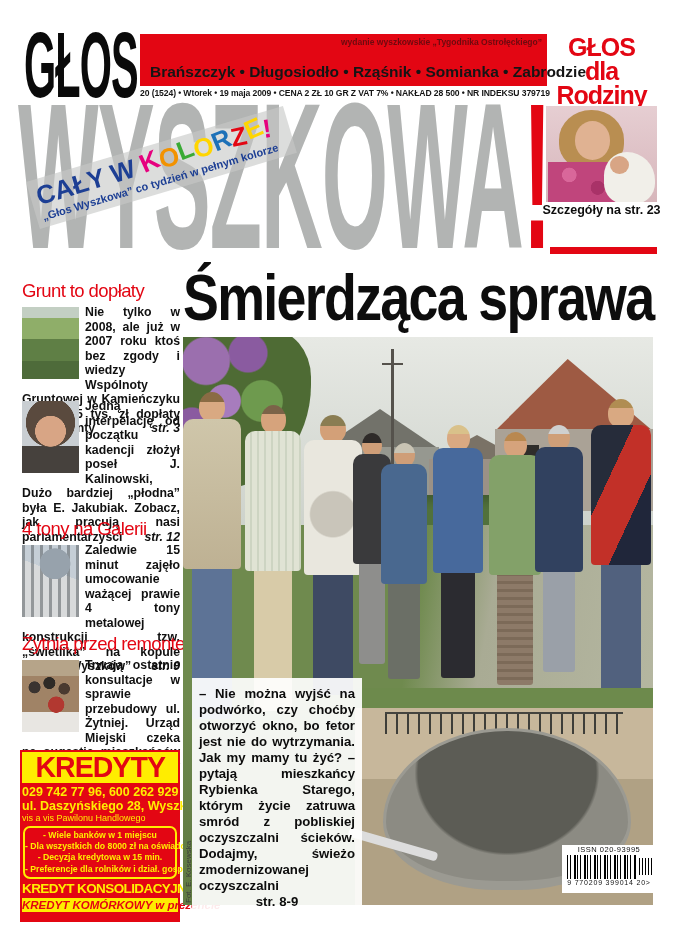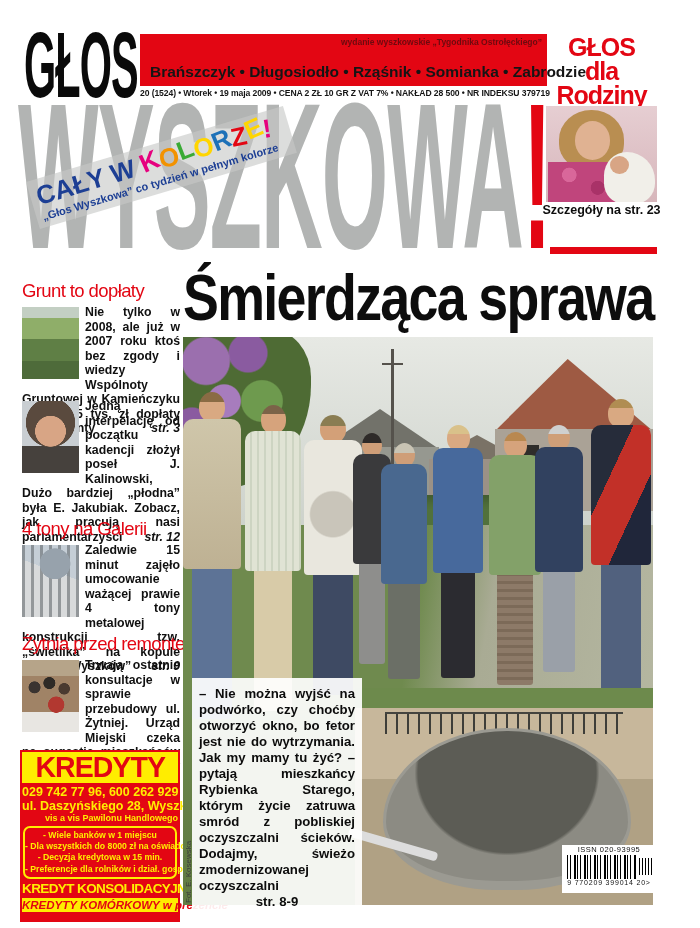--- a/index.html
+++ b/index.html
@@ -73,21 +73,21 @@
         radial-gradient(circle at 74% 40%,#4a3a30 0 9%,transparent 10%),
         radial-gradient(circle at 60% 62%,#b23830 0 14%,transparent 15%),
         linear-gradient(#b6a489 0 22%,#a08366 22% 72%,#e8e6e2 72%);}
 
   
   .ad{left:20px;top:750px;width:160px;height:172px;background:#e30613;padding:2px;box-sizing:border-box;}
   .ad-title-band{background:#ffed00;text-align:center;padding:0;}
   .ad-title{color:#e30613;font-weight:900;font-size:30px;line-height:1.02;letter-spacing:-1px;display:inline-block;transform:scaleX(.95);}
   .ad-phones{color:#ffed00;font-weight:900;font-size:12.5px;text-align:center;margin-top:2px;white-space:nowrap;}
   .ad-address{color:#ffed00;font-weight:900;font-size:12.5px;text-align:center;white-space:nowrap;}
-  .ad-address2{color:#ffed00;font-weight:bold;font-size:9px;text-align:right;}
+  .ad-address2{color:#ffed00;font-weight:normal;font-size:9px;text-align:left;}
   .ad-bullets{border:2px solid #ffed00;border-radius:7px;margin:3px 1px 2px;padding:2px 0;}
   .ad-bullet{color:#ffed00;font-size:8.7px;font-weight:bold;text-align:center;line-height:1.3;white-space:nowrap;}
   .ad-consol{color:#ffed00;font-weight:900;font-size:13.5px;text-align:center;letter-spacing:-.6px;margin-top:2px;white-space:nowrap;}
   .ad-gift-band{background:#ffed00;margin-top:2px;text-align:center;font-style:italic;font-weight:900;
         font-size:11.5px;color:#e30613;padding:1px 0;white-space:nowrap;}
 
   
   .mainphoto{left:183px;top:337px;width:470px;height:568px;overflow:hidden;background:#aab094;}
   .sky{position:absolute;left:0;top:0;width:470px;height:200px;background:linear-gradient(#e7e9e4,#ccd1ca);}
   .lilac{position:absolute;left:-12px;top:-8px;width:140px;height:160px;border-radius:0 30% 65% 0;
@@ -216,21 +216,21 @@
     <div class="ad-phones">029 742 77 96,  600 262 929</div>
     <div class="ad-address">ul. Daszyńskiego 28, Wyszków</div>
     <div class="ad-address2">vis a vis Pawilonu Handlowego</div>
     <div class="ad-bullets">
       <div class="ad-bullet">- Wiele banków w 1 miejscu</div>
       <div class="ad-bullet">- Dla wszystkich do 8000 zł na oświadczenie</div>
       <div class="ad-bullet">- Decyzja kredytowa w 15 min.</div>
       <div class="ad-bullet">- Preferencje dla rolników i dział. gospod.</div>
     </div>
     <div class="ad-consol">KREDYT KONSOLIDACYJNY</div>
-    <div class="ad-gift-band"><span>KREDYTY KOMÓRKOWY</span><span> w prezencie</span></div>
+    <div class="ad-gift-band"><span>KREDYT KOMÓRKOWY</span><span> w prezencie</span></div>
   </div>
 
   <div class="abs mainphoto">
     <div class="sky"></div>
     <div class="houseA" style="position:absolute;">
         <div class="roof"></div>
         <div class="wall"></div>
       </div>
     <div class="houseB" style="position:absolute;">
         <div class="roof"></div>

